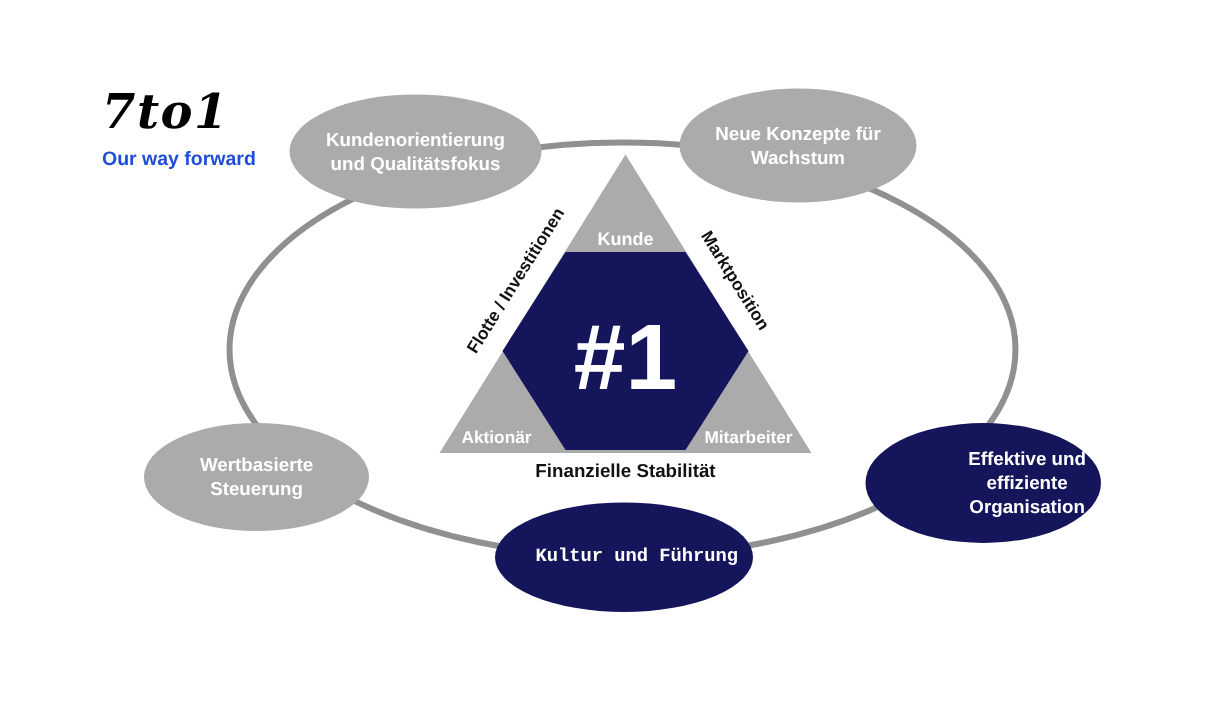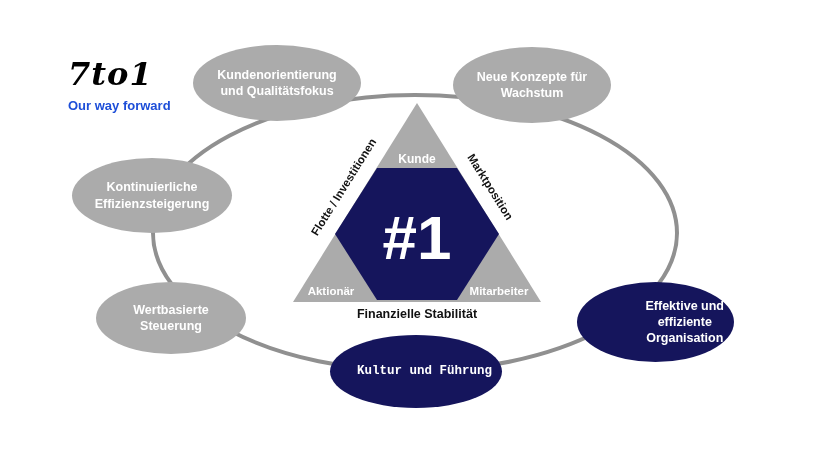--- a/index.html
+++ b/index.html
@@ -66,34 +66,30 @@
 
     <text x="331" y="295" text-anchor="middle" class="svg-label t-small-white">Aktionär</text>
 
     <text x="499" y="295" text-anchor="middle" class="svg-label t-small-white">Mitarbeiter</text>
 
     <text x="417" y="318" text-anchor="middle" class="svg-label t-black">Finanzielle Stabilität</text>
 
     <text x="417" y="259" text-anchor="middle" class="svg-label t-rank">#1</text>
   </svg>
 
-  <div class="bubble gray" style="left:193px;top:45px;width:168px;height:76px;text-align:center;">
+  <div class="bubble gray" style="left:193px;top:63px;width:168px;height:76px;text-align:center;">
     <span>Kundenorientierung
 und Qualitätsfokus</span>
   </div>
 
-  <div class="bubble gray" style="left:453px;top:47px;width:158px;height:76px;">
+  <div class="bubble gray" style="left:453px;top:59px;width:158px;height:76px;">
     <span>Neue Konzepte für
 Wachstum</span>
   </div>
 
-  <div class="bubble gray" style="left:72px;top:158px;width:160px;height:75px;">
-    <span>Kontinuierliche
-Effizienzsteigerung</span>
-  </div>
 
 
   <div class="bubble gray" style="left:96px;top:282px;width:150px;height:72px;">
     <span>Wertbasierte
 Steuerung</span>
   </div>
 
   <div class="bubble navy" style="left:330px;top:335px;width:172px;height:73px;font-family:Liberation Mono, monospace;">
     <span>Kultur und Führung</span>
   </div>

